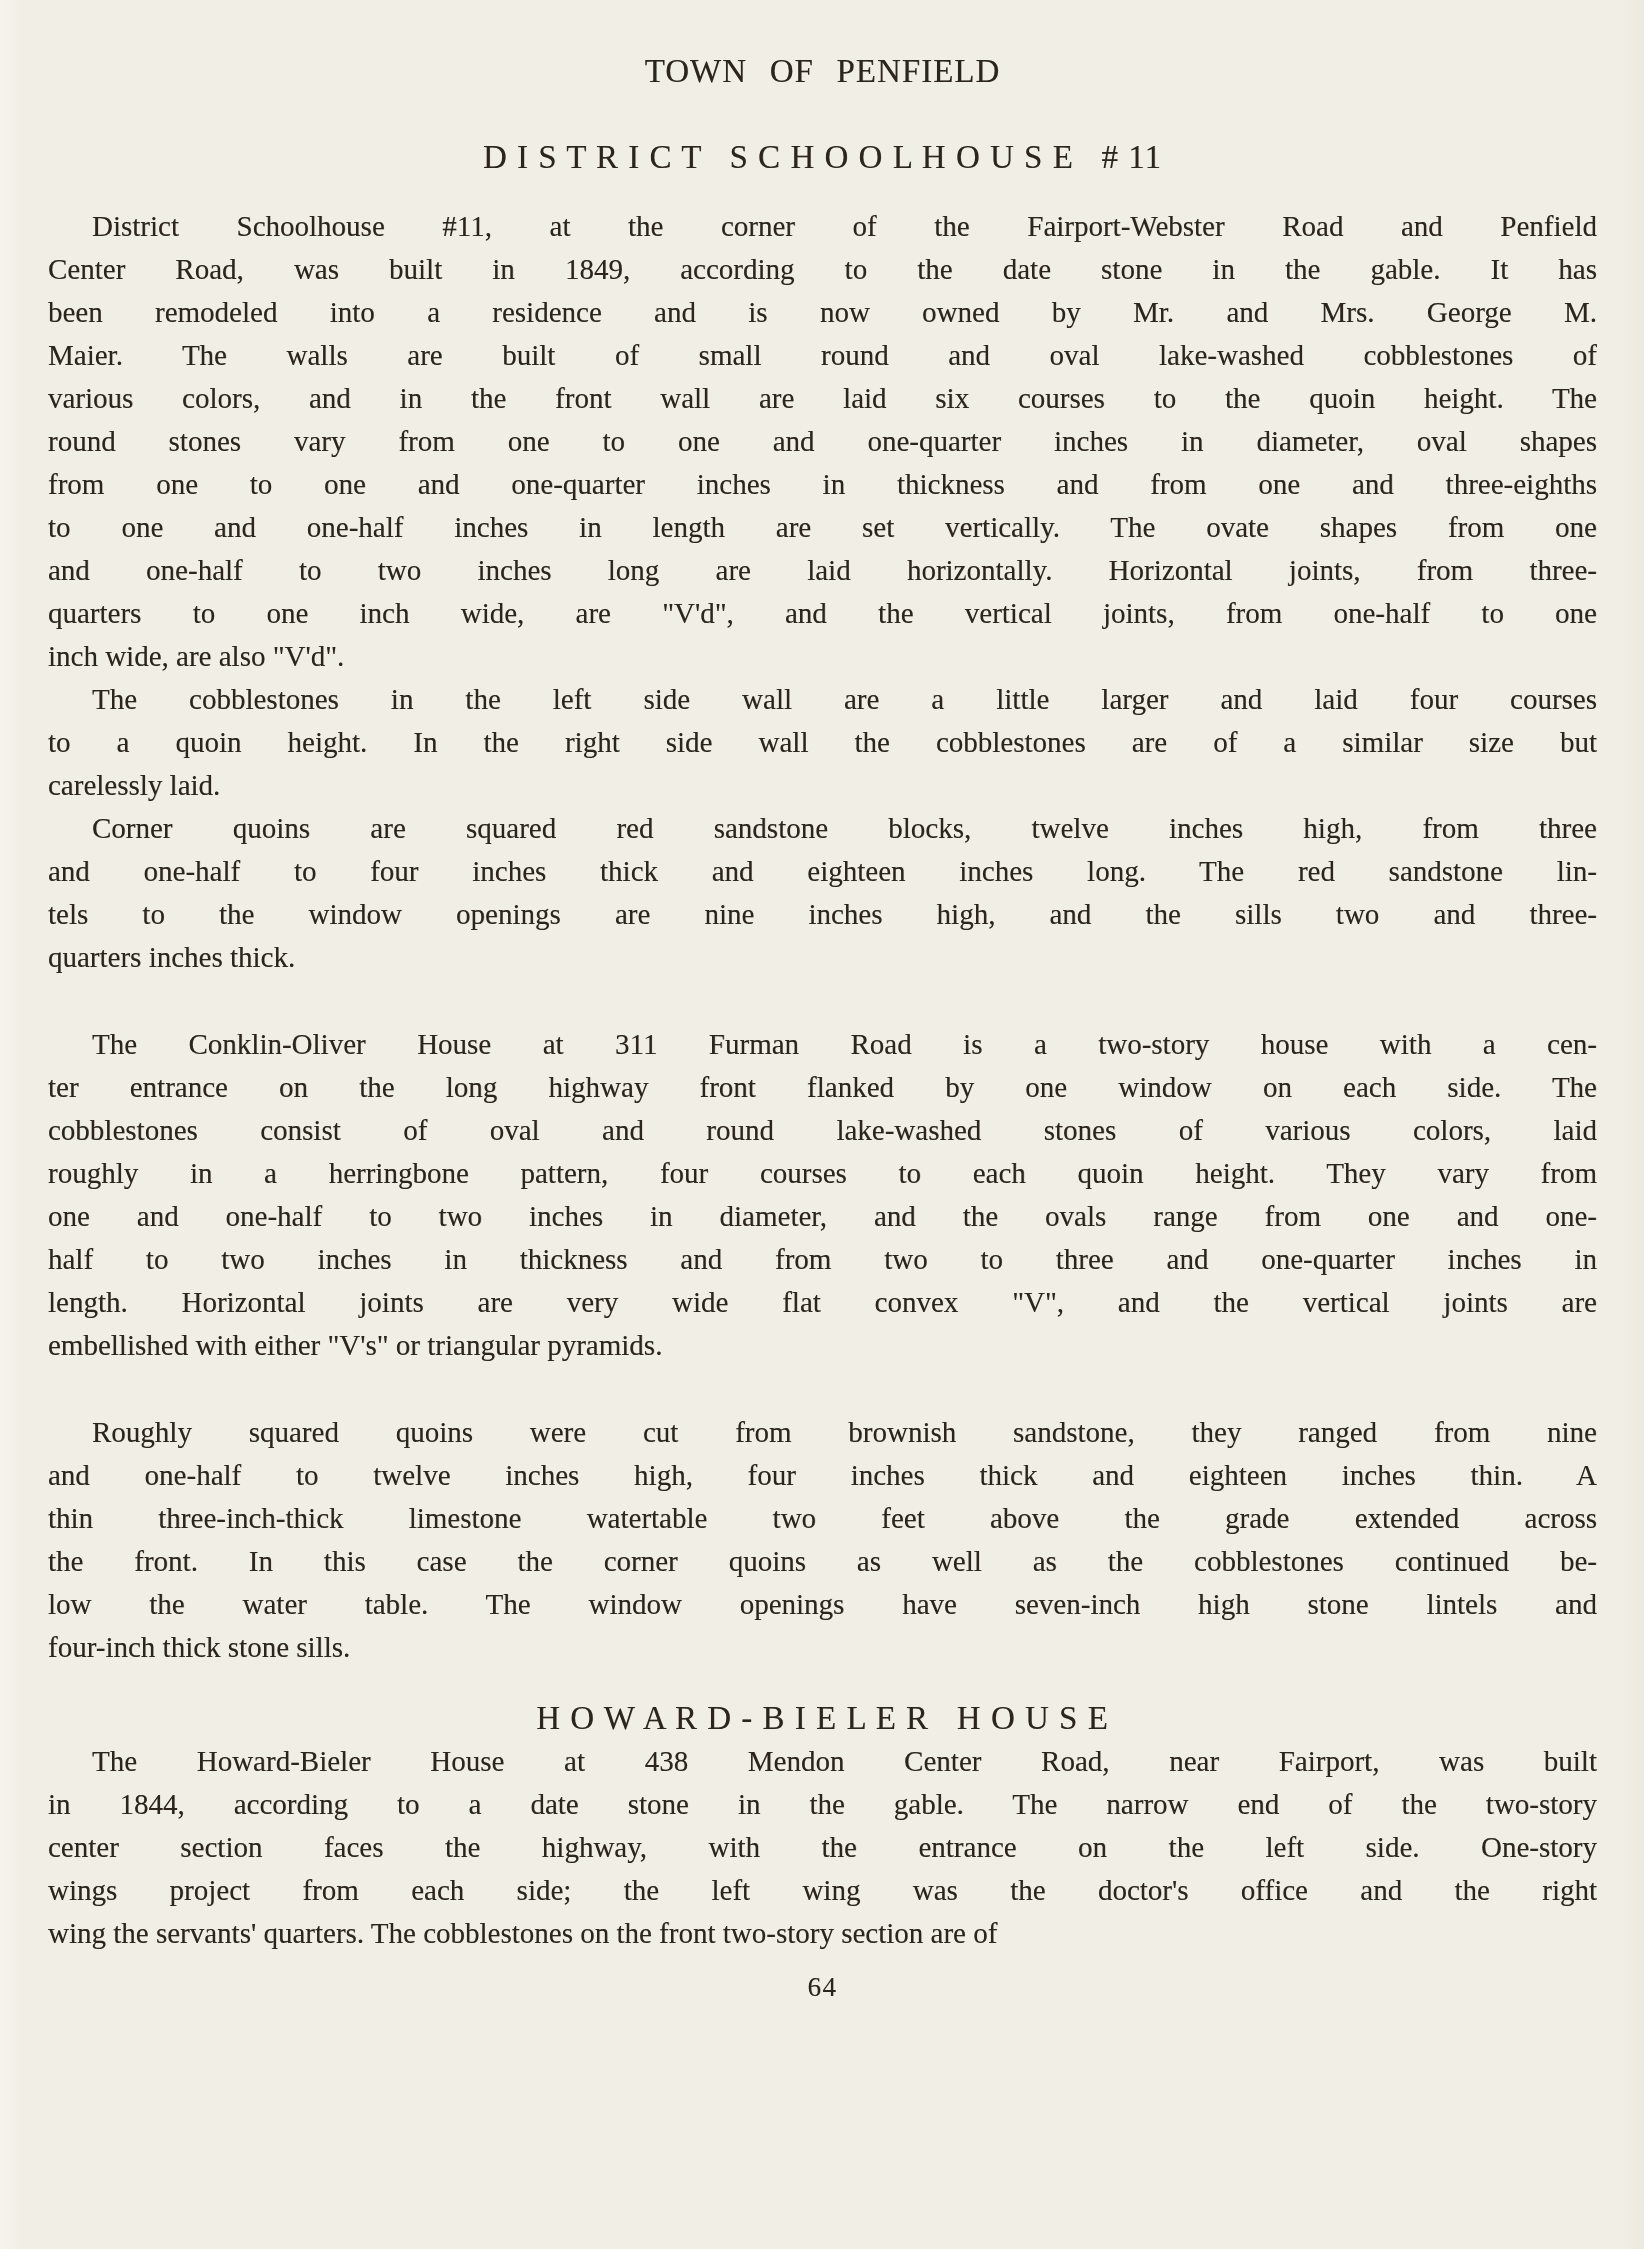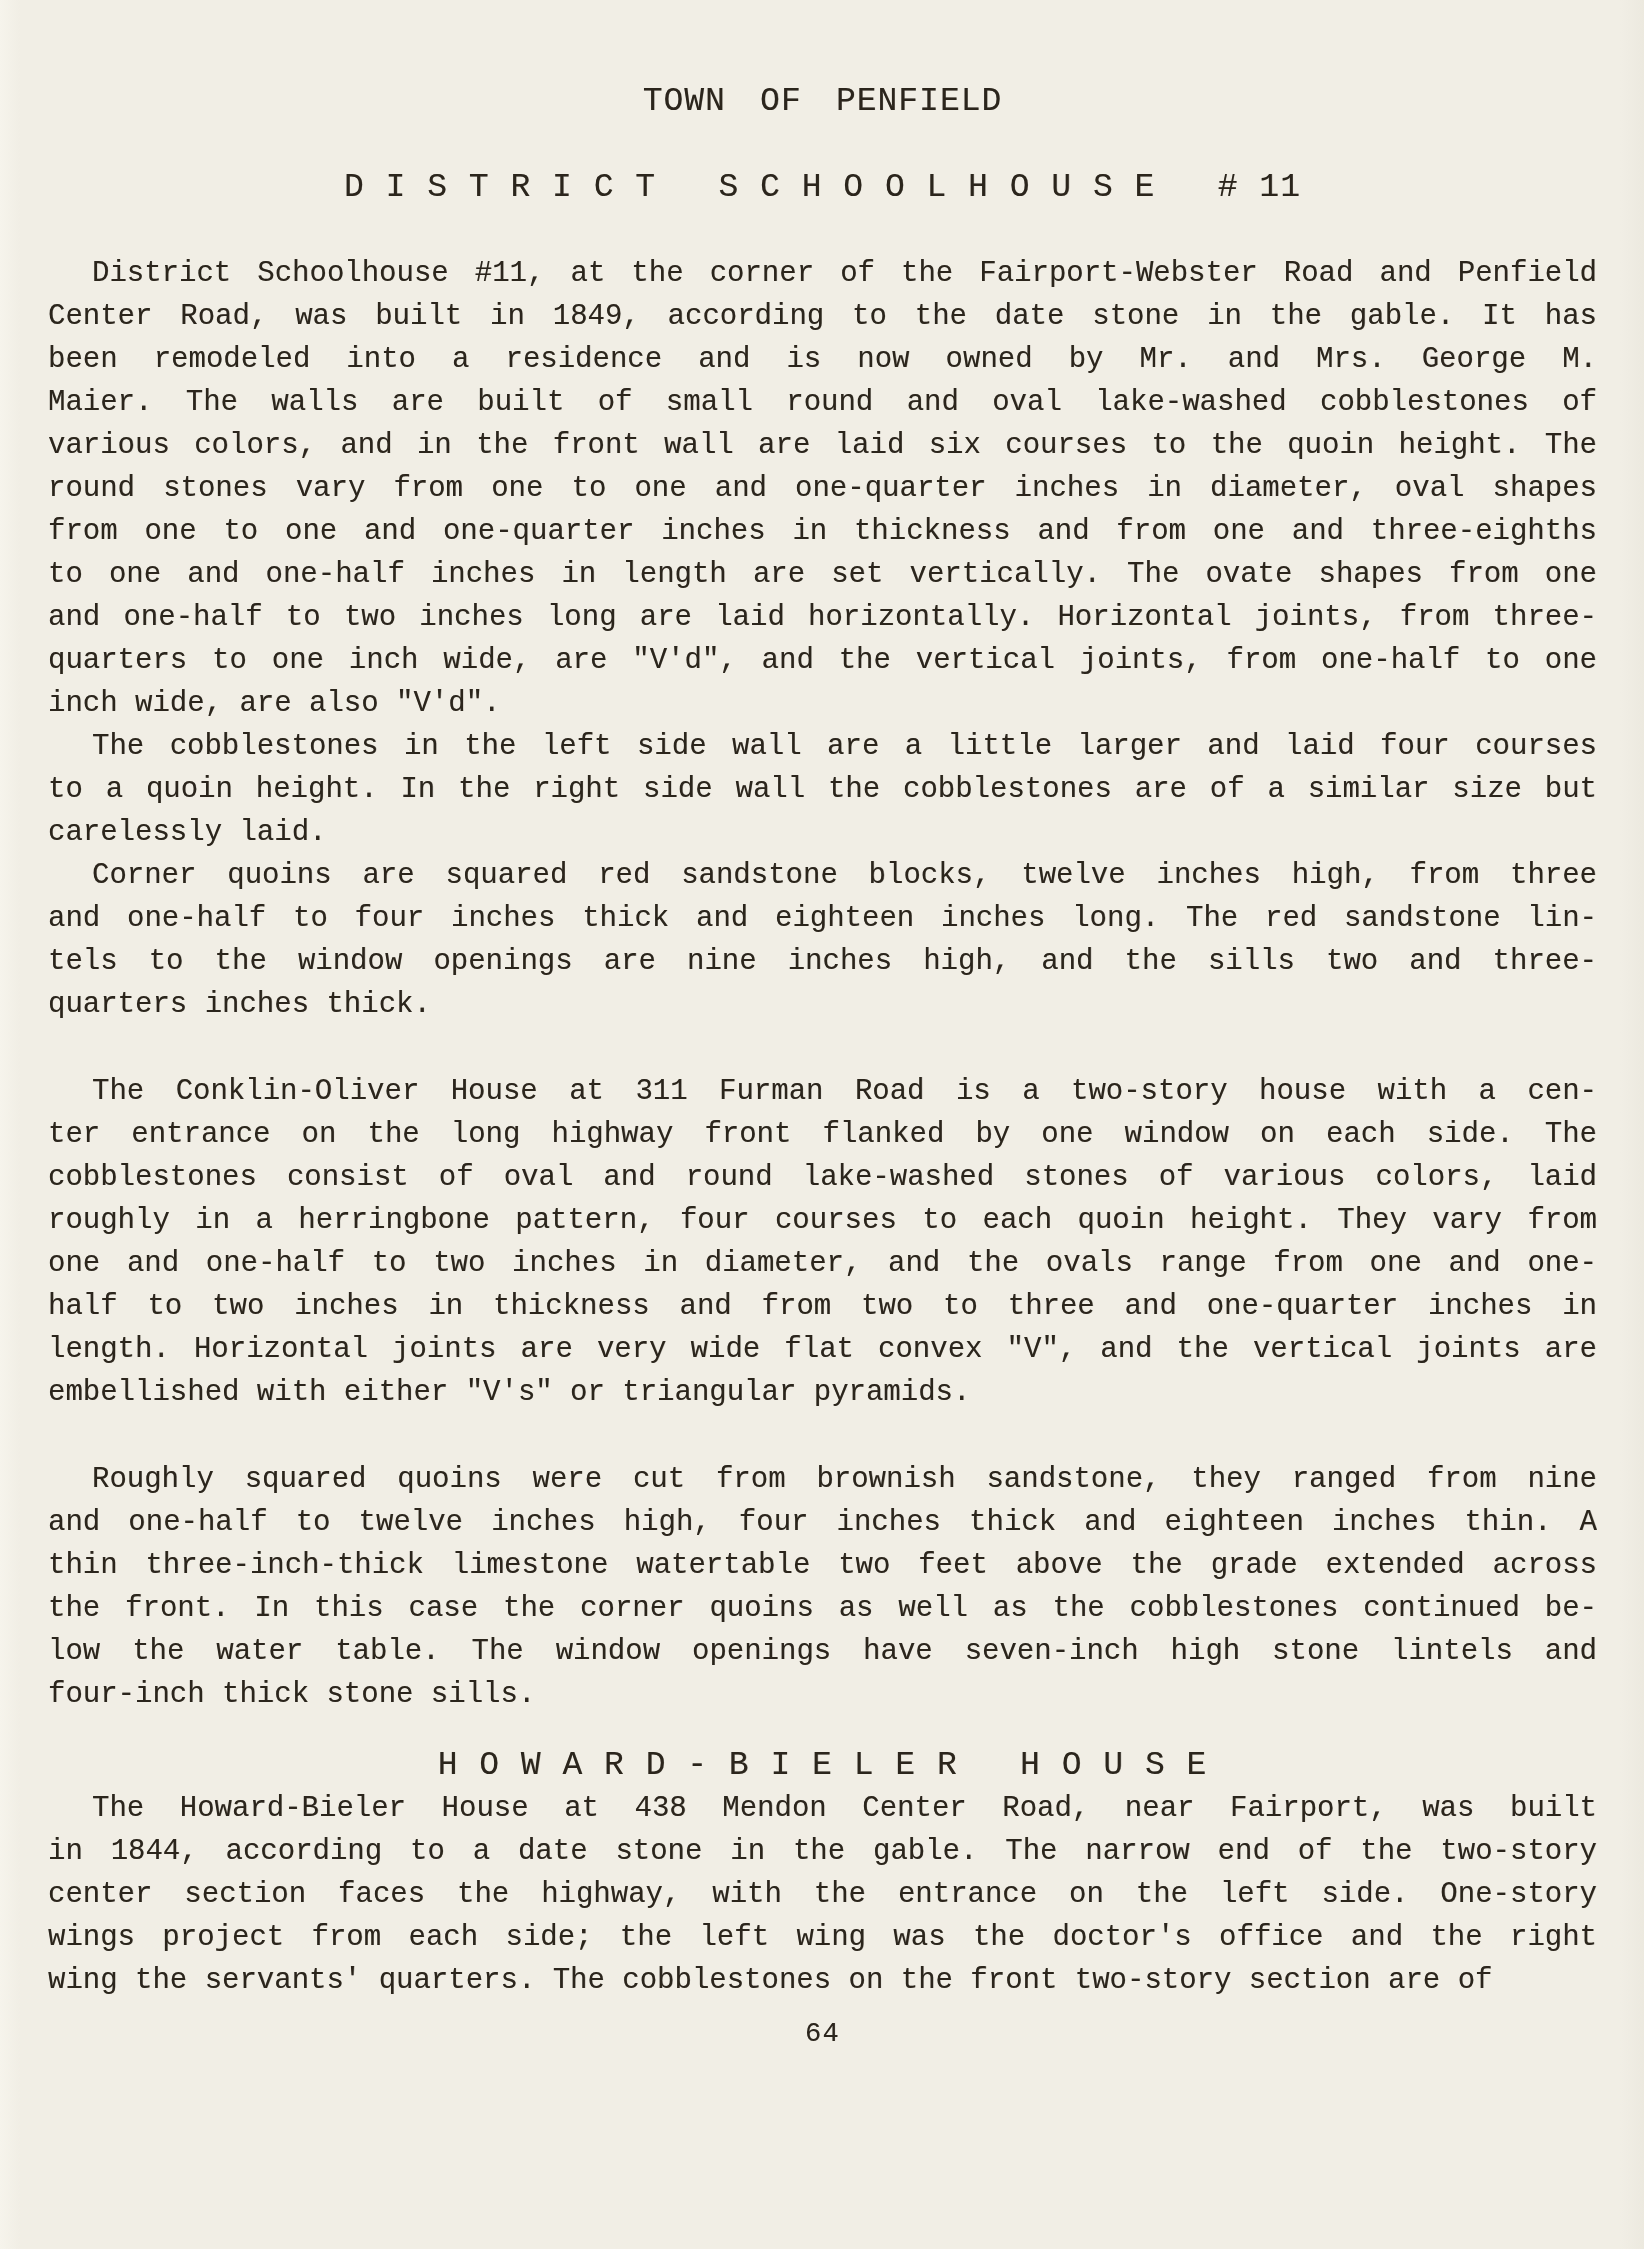--- a/index.html
+++ b/index.html
@@ -10,26 +10,26 @@
     width: 1645px;
     height: 2250px;
     background: #f1eee5;
     overflow: hidden;
     position: relative;
   }
   .page {
     box-sizing: border-box;
     width: 1645px;
     height: 2250px;
-    padding: 80px 48px 0 48px;
+    padding: 50px 48px 0 48px;
     background:
       linear-gradient(90deg, #f6f4ec 0%, #f1eee5 1.2%, #f1eee5 98.5%, #ece9df 100%),
       #f1eee5;
     color: #2b251c;
-    font-family: Liberation Mono, monospace;
+    font-family: Liberation Serif, serif;
     font-size: 29px;
     line-height: 43px;
     text-shadow: 0.3px 0.4px 0 rgba(43,37,28,0.38);
   }
   .content {
     width: 1549px;
   }
   .heading {
     text-align: center;
     white-space: pre;
@@ -53,21 +53,21 @@
   }
   .line.indent {
     padding-left: 44px;
   }
   .line.last {
     text-align-last: left;
   }
   
   .content > :nth-child(1)  { margin-top: 0; }
   .content > :nth-child(2)  { margin-top: 43px; }
-  .content > :nth-child(3)  { margin-top: 43px; }
+  .content > :nth-child(3)  { margin-top: 26px; }
   .content > :nth-child(6)  { margin-top: 44px; }
   .content > :nth-child(7)  { margin-top: 44px; }
   .content > :nth-child(8)  { margin-top: 28px; }
   .content > :nth-child(10) { margin-top: 65px; }
   .content > :nth-child(11) { margin-top: 65px; }
   .page-number {
     text-align: center;
     font-size: 27px;
     line-height: 43px;
     margin-top: 10.5px;

